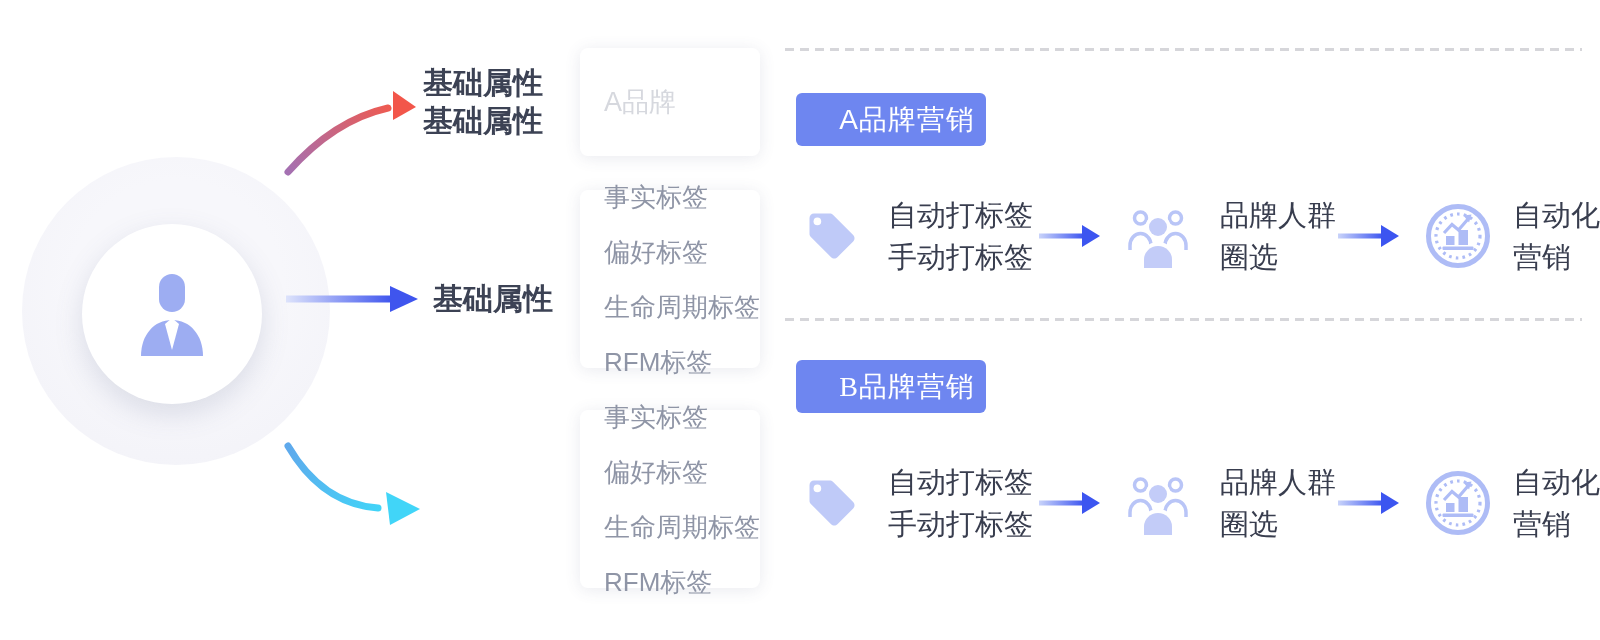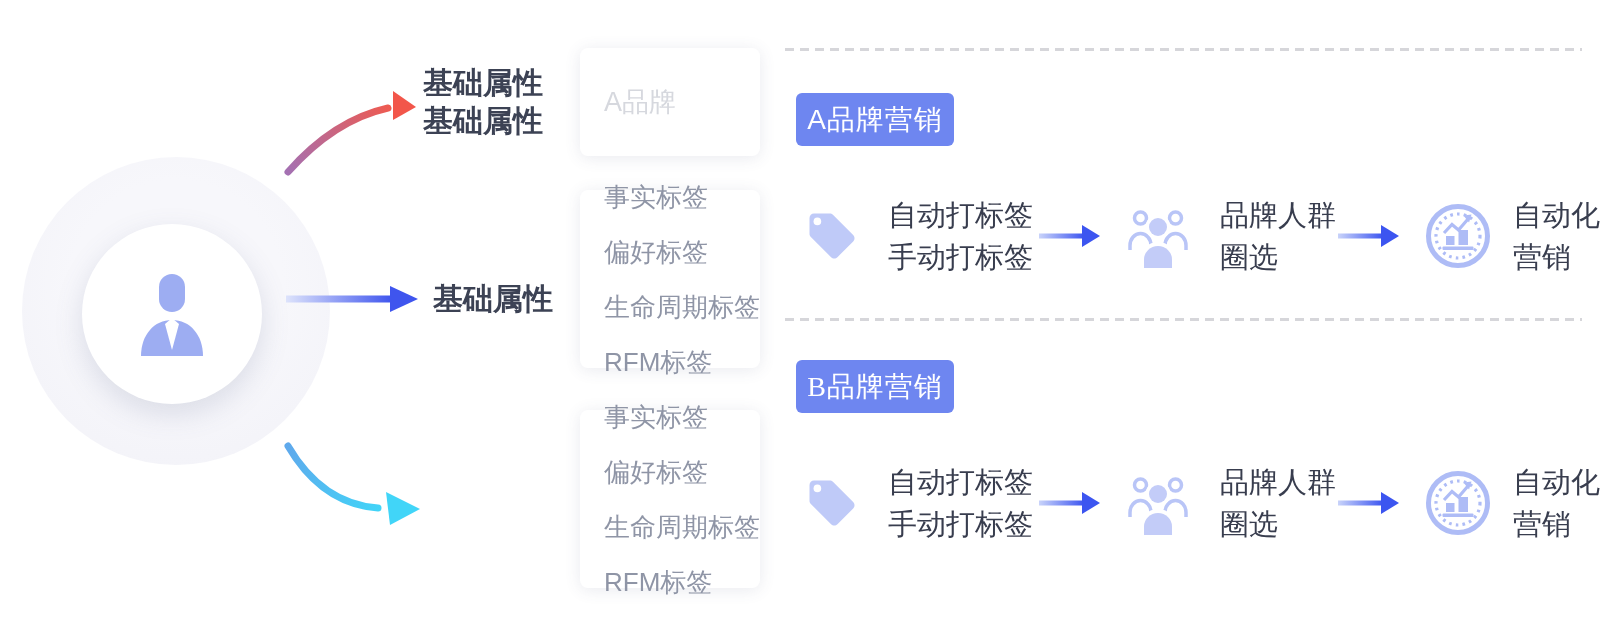--- a/index.html
+++ b/index.html
@@ -29,21 +29,21 @@
   .panel.tags.t2{top:410px;}
   .panel .muted{color:#d6d8de;}
   .panel .strong{color:#3c4254;}
   
   .dash{position:absolute;left:785px;width:797px;height:3px;
     background:repeating-linear-gradient(90deg,#d6d6da 0 9px,transparent 9px 15px);}
   .dash.d1{top:48px;}
   .dash.d2{top:318px;}
   
   .campaign-btn{position:absolute;left:796px;width:158px;height:53px;background:#6e86f0;border-radius:6px;
-    color:#fff;font-size:28px;display:flex;align-items:center;justify-content:center;letter-spacing:1px;}
+    color:#fff;font-size:28px;display:flex;align-items:center;justify-content:center;letter-spacing:1px;padding-left:32px;}
   .campaign-btn.btn-a{top:93px;}
   .campaign-btn.btn-b{top:360px;font-family:Liberation Serif, serif;}
   
   .flow-row{position:absolute;left:785px;width:815px;height:88px;}
   .flow-row.row1{top:192px;}
   .flow-row.row2{top:459px;}
   .fi,.ftext{position:absolute;top:50%;transform:translateY(-50%);}
   .ftext{color:#383d4e;font-size:29px;line-height:42px;font-weight:500;white-space:nowrap;}
   .fi.tag{left:20px;}
   .ftext.t-tagging{left:103px;}

